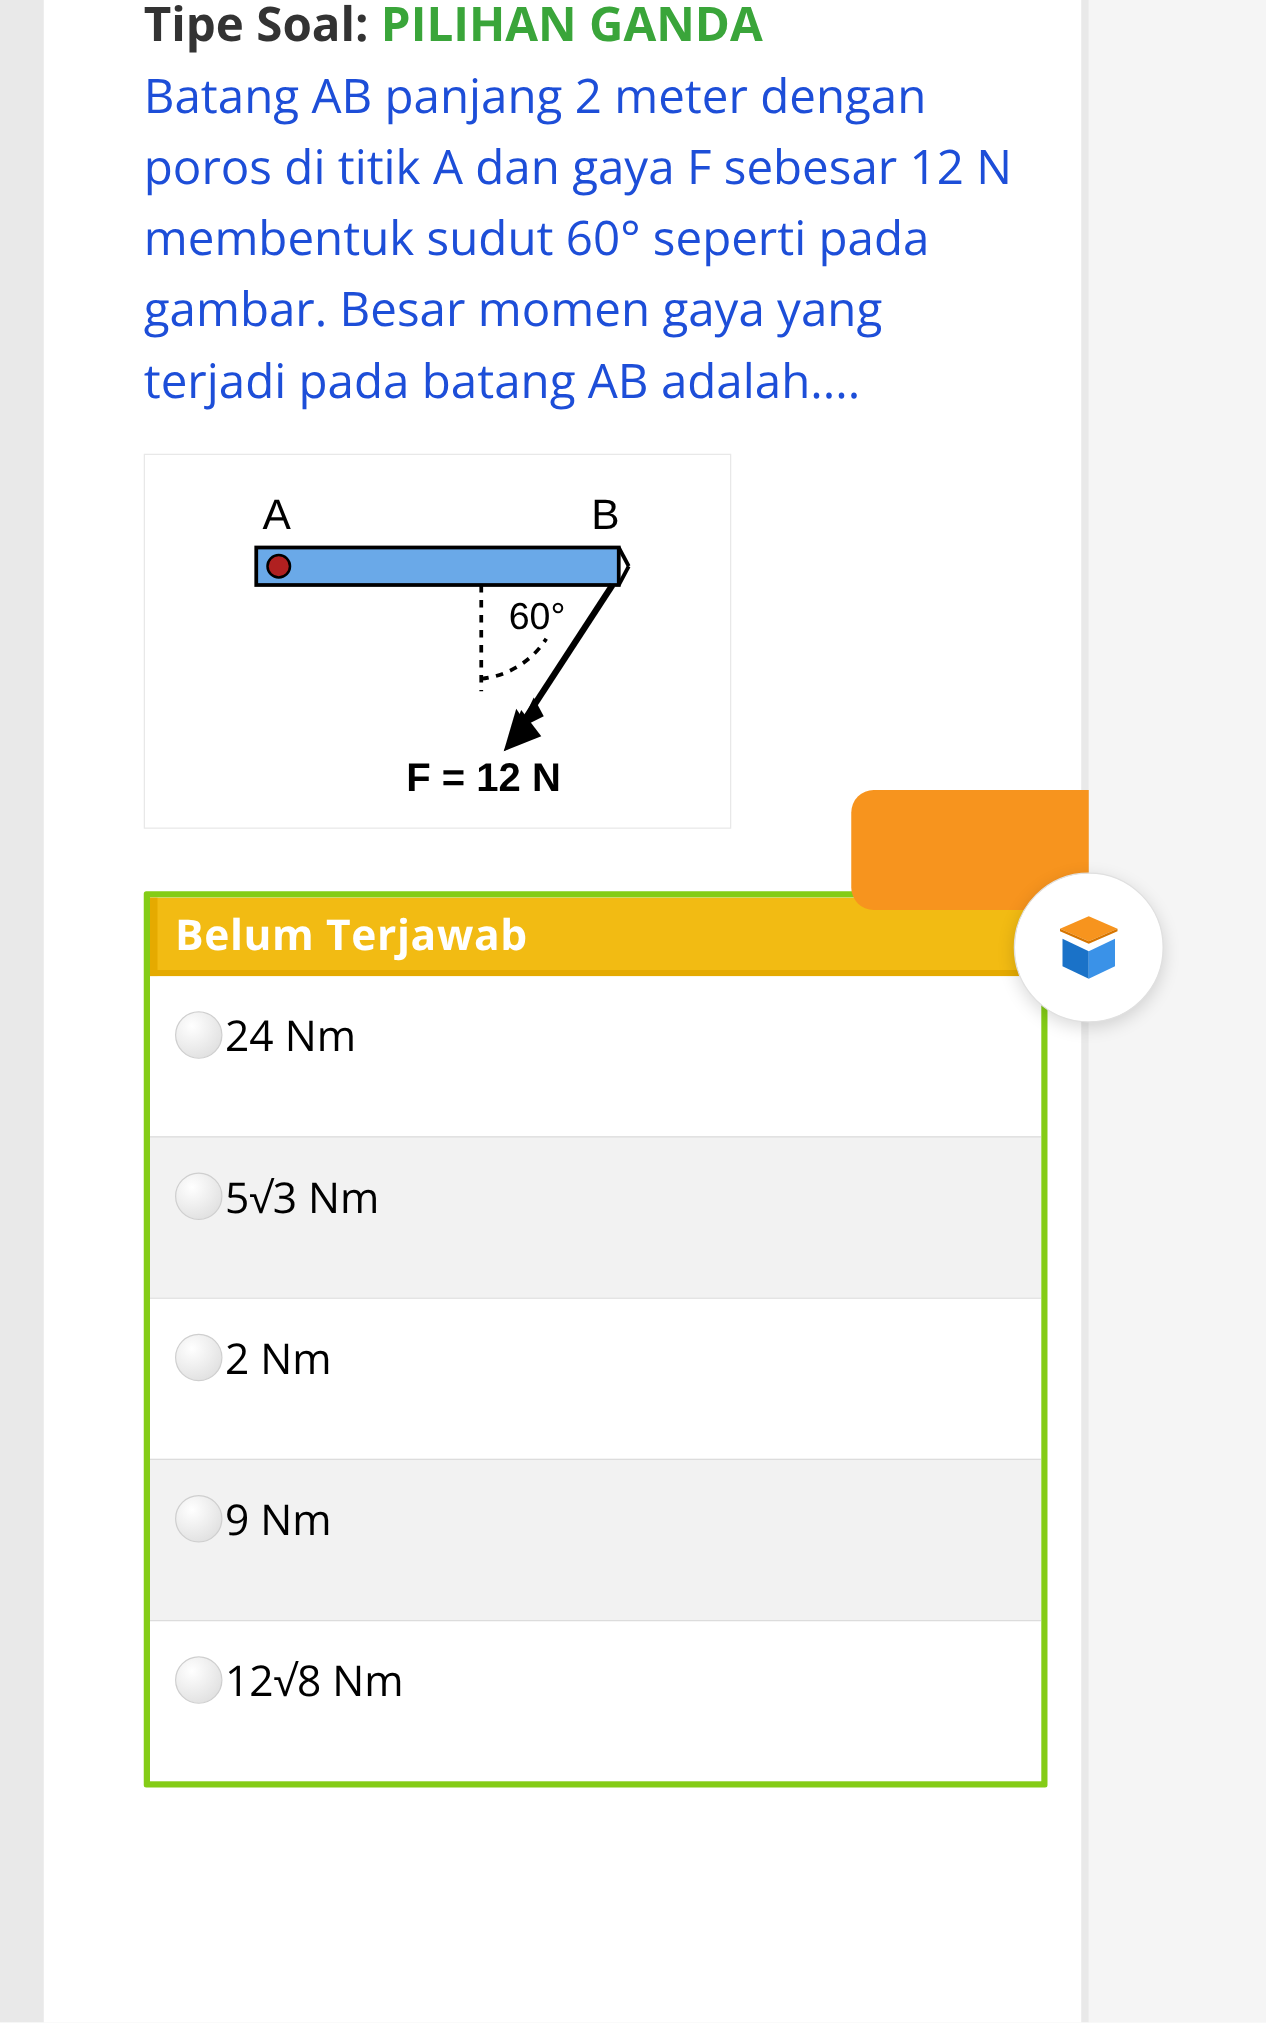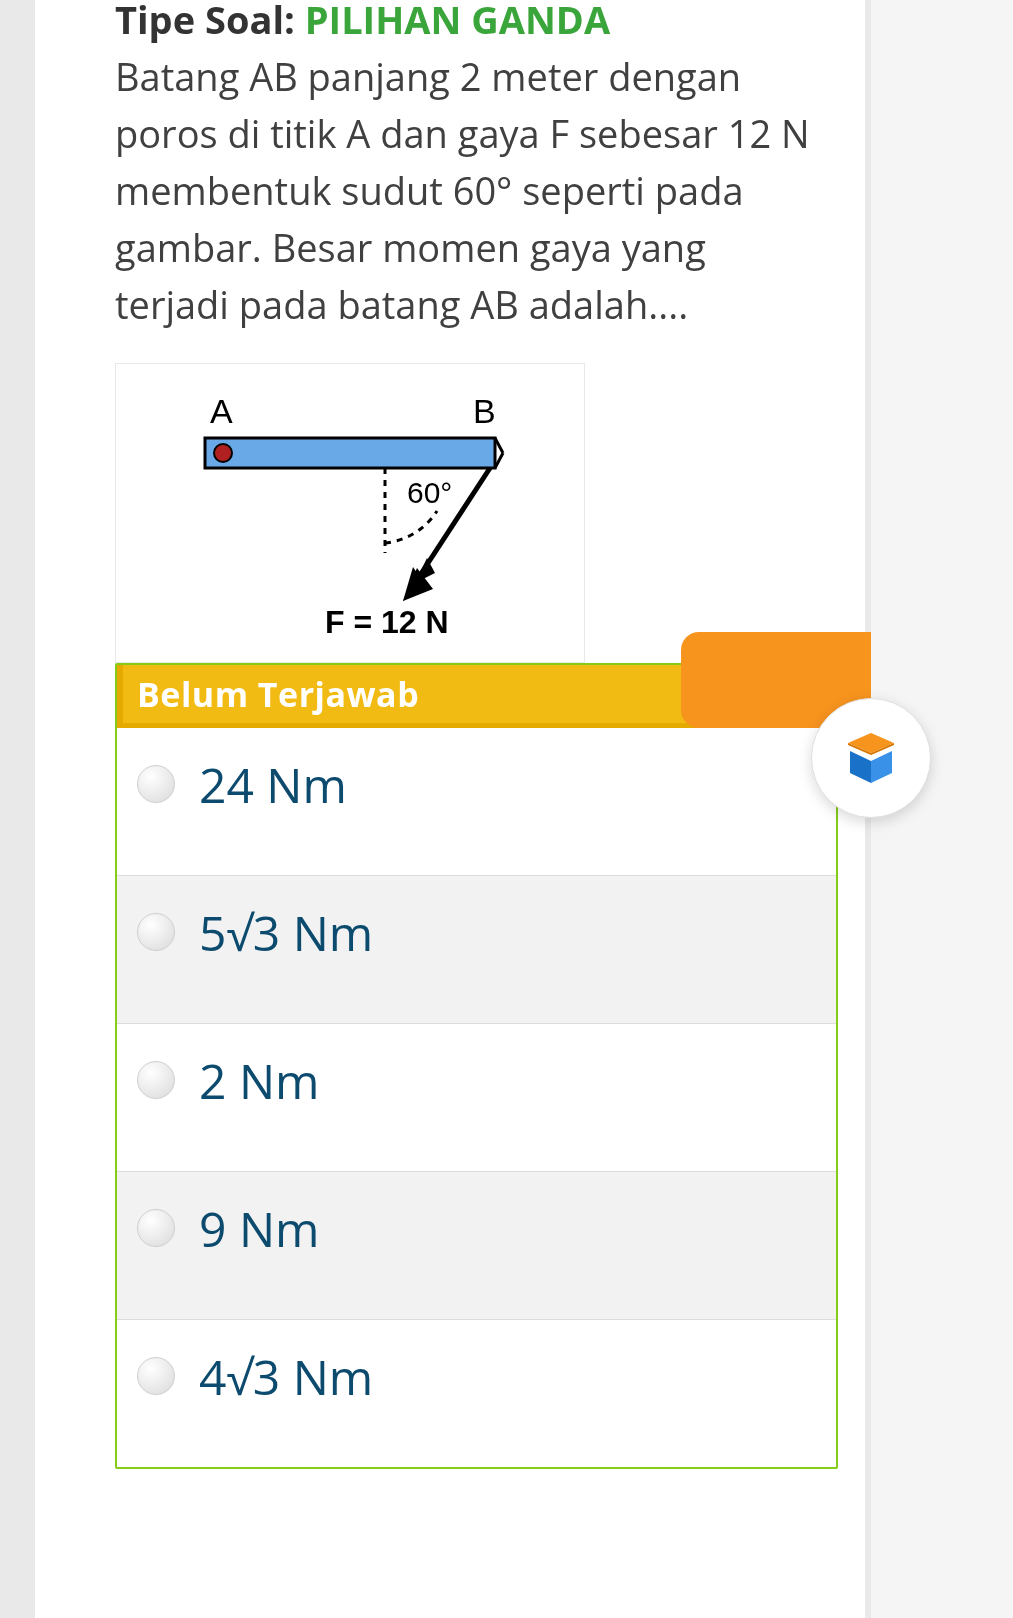--- a/index.html
+++ b/index.html
@@ -9,37 +9,37 @@
     height: 1618px;
     background: #ffffff;
     padding: 0 48px 64px 80px;
     position: relative;
     border-left: 35px solid #e9e9e9;
     border-right: 6px solid #e9e9e9;
   }
   .tipe-line { font-size: 38px; font-weight: 700; padding-top: 0; line-height: 1.05; }
   .tipe-label { color: #333; }
   .tipe-value { color: #3aa53a; }
-  .question-text { font-size: 38px; line-height: 1.5; color: #404040; margin-top: 8px; }
+  .question-text { font-size: 38px; line-height: 1.5; color: #1d4ed8; margin-top: 8px; }
   .diagram-wrap { margin-top: 30px; }
   .diagram-card {
     width: 470px; height: 300px; background: #fff; border: 1px solid #e8e8e8;
     display: flex; align-items: center; justify-content: center;
   }
-  .answers { border: 2px solid #84cc16; border-radius: 2px; overflow: hidden; width: 723px; }
+  .answers { margin-top: 50px; border: 5px solid #84cc16; border-radius: 2px; overflow: hidden; width: 723px; }
   .status-bar {
     background: #f2bb13; color: #fff; font-size: 34px; font-weight: 700;
     padding: 6px 14px; border-bottom: 5px solid #e5aa00; border-left: 6px solid #e5aa00;
     letter-spacing: 0.5px;
   }
   .option {
-    display: flex; align-items: center; gap: 24px;
+    display: flex; align-items: center; gap: 2px;
     padding: 24px 20px 58px 20px;
     border-top: 1px solid #dcdcdc;
-    font-size: 48px; color: #0c4a6e;
+    font-size: 34px; color: #000000;
     cursor: pointer;
   }
   .option:first-of-type { border-top: none; }
   .option:nth-of-type(odd) { background: #ffffff; }
   .option:nth-of-type(even) { background: #f2f2f2; }
   .radio {
     width: 38px; height: 38px; border-radius: 50%;
     background: radial-gradient(circle at 35% 30%, #ffffff 0%, #eeeeee 45%, #d9d9d9 100%);
     border: 1px solid #cfcfcf; flex: none;
   }
@@ -107,21 +107,21 @@
     <label class="option">
       <span class="radio"></span>
       <span>2 Nm</span>
     </label>
     <label class="option">
       <span class="radio"></span>
       <span>9 Nm</span>
     </label>
     <label class="option">
       <span class="radio"></span>
-      <span>4√3 Nm</span>
+      <span>12√8 Nm</span>
     </label>
   </div>
 
   <div class="fab-wrap">
     <div class="orange-tab"></div>
     <div class="fab">
       <svg width="66" height="66" viewBox="0 0 66 66">
         <path d="M10 18 L33 8 L56 18 L33 28 Z" fill="#f7941e"></path>
         <path d="M10 18 L33 28 L56 18 L56 20 L33 30 L10 20 Z" fill="#d67500"></path>
         <path d="M12 26 L12 48 L33 58 L33 36 Z" fill="#1a72c8"></path>

